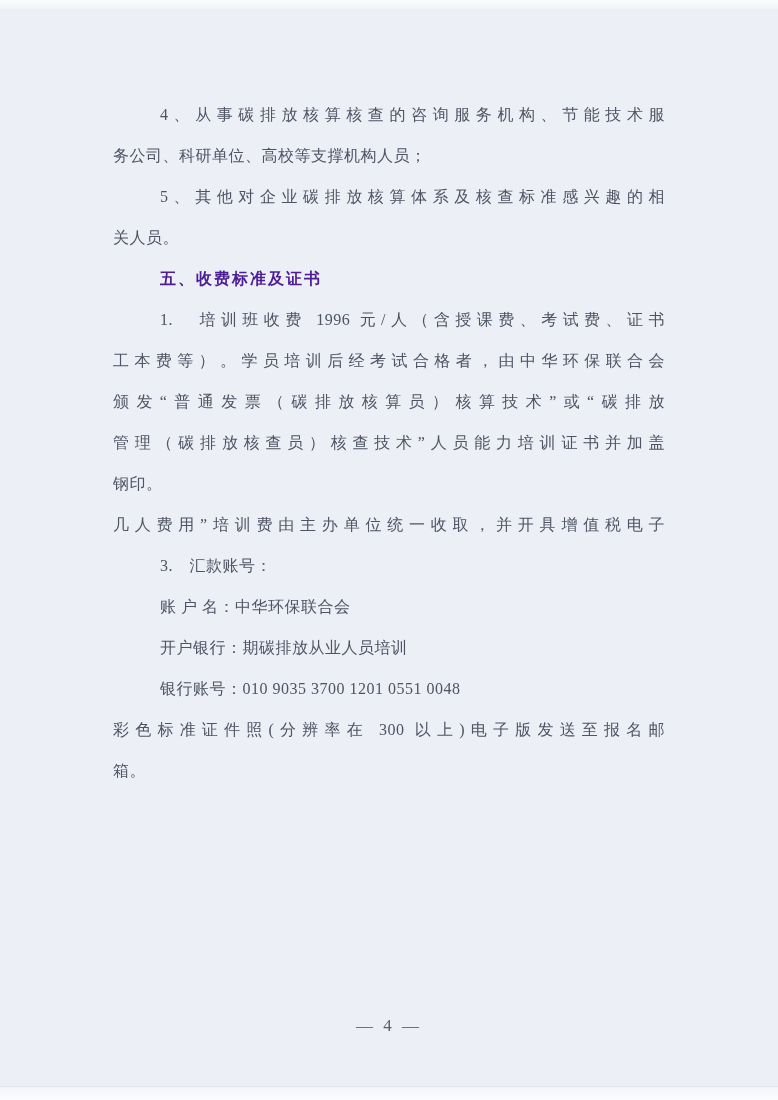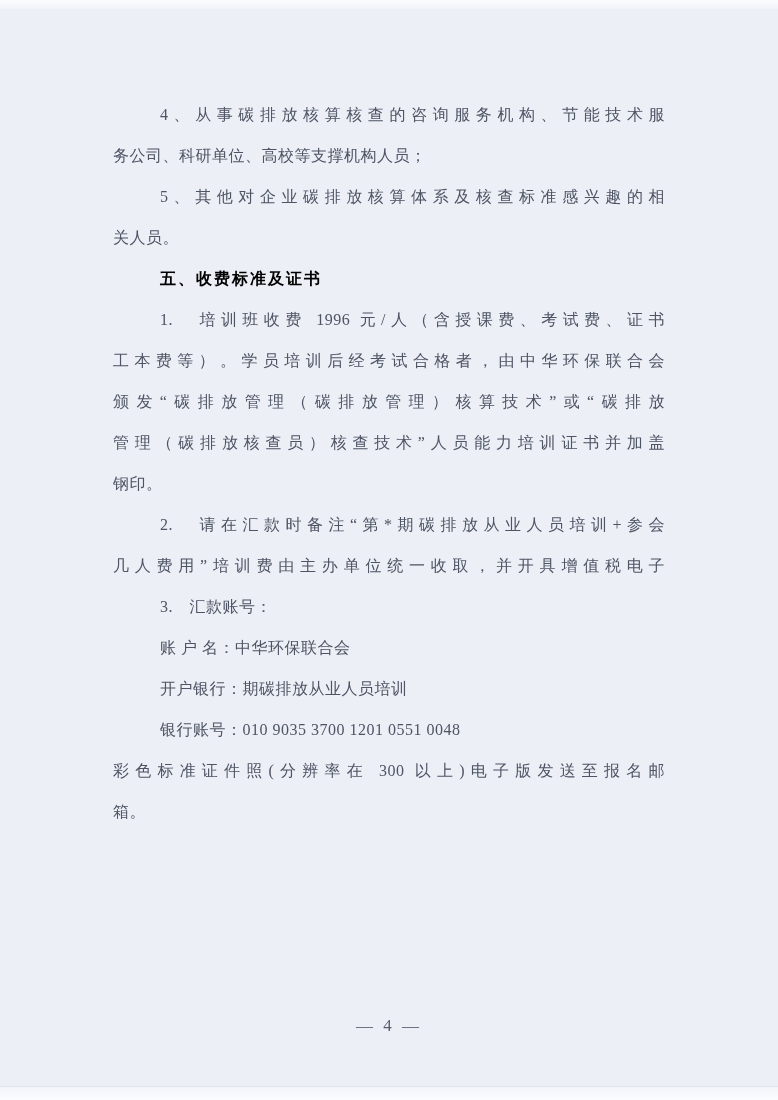--- a/index.html
+++ b/index.html
@@ -35,21 +35,21 @@
     text-align: left;
     letter-spacing: 0.5px;
   }
   .line.indent { padding-left: 47px; }
   .line.justify {
     text-align: justify;
     text-align-last: justify;
   }
   .line.heading {
     font-weight: bold;
-    color: #000000;
+    color: #4c1d95;
     font-family: "Liberation Sans", "DejaVu Sans", sans-serif;
     letter-spacing: 2px;
   }
   .page-footer {
     position: absolute;
     left: 0; top: 1016px;
     width: 778px;
     text-align: center;
     font-size: 17px;
     color: #565d6b;
@@ -62,24 +62,23 @@
 <div class="scan-edge-top"></div>
 
 <div class="page-content">
     <div class="line indent justify">4、从事碳排放核算核查的咨询服务机构、节能技术服</div>
     <div class="line">务公司、科研单位、高校等支撑机构人员；</div>
     <div class="line indent justify">5、其他对企业碳排放核算体系及核查标准感兴趣的相</div>
     <div class="line">关人员。</div>
     <div class="line indent heading">五、收费标准及证书</div>
     <div class="line indent justify">1.　培训班收费 1996 元/人（含授课费、考试费、证书</div>
     <div class="line justify">工本费等）。学员培训后经考试合格者，由中华环保联合会</div>
-    <div class="line justify">颁发“碳排放管理（碳排放管理）核算技术”或“碳排放</div>
+    <div class="line justify">颁发“普通发票（碳排放核算员）核算技术”或“碳排放</div>
     <div class="line justify">管理（碳排放核查员）核查技术”人员能力培训证书并加盖</div>
     <div class="line">钢印。</div>
-    <div class="line indent justify">2.　请在汇款时备注“第*期碳排放从业人员培训+参会</div>
     <div class="line justify">几人费用”培训费由主办单位统一收取，并开具增值税电子</div>
     <div class="line indent">3.　汇款账号：</div>
     <div class="line indent">账 户 名：中华环保联合会</div>
     <div class="line indent">开户银行：期碳排放从业人员培训</div>
     <div class="line indent">银行账号：010 9035 3700 1201 0551 0048</div>
     <div class="line justify">彩色标准证件照(分辨率在 300 以上)电子版发送至报名邮</div>
     <div class="line">箱。</div>
   </div>
 
 <div class="page-footer">— 4 —</div>

